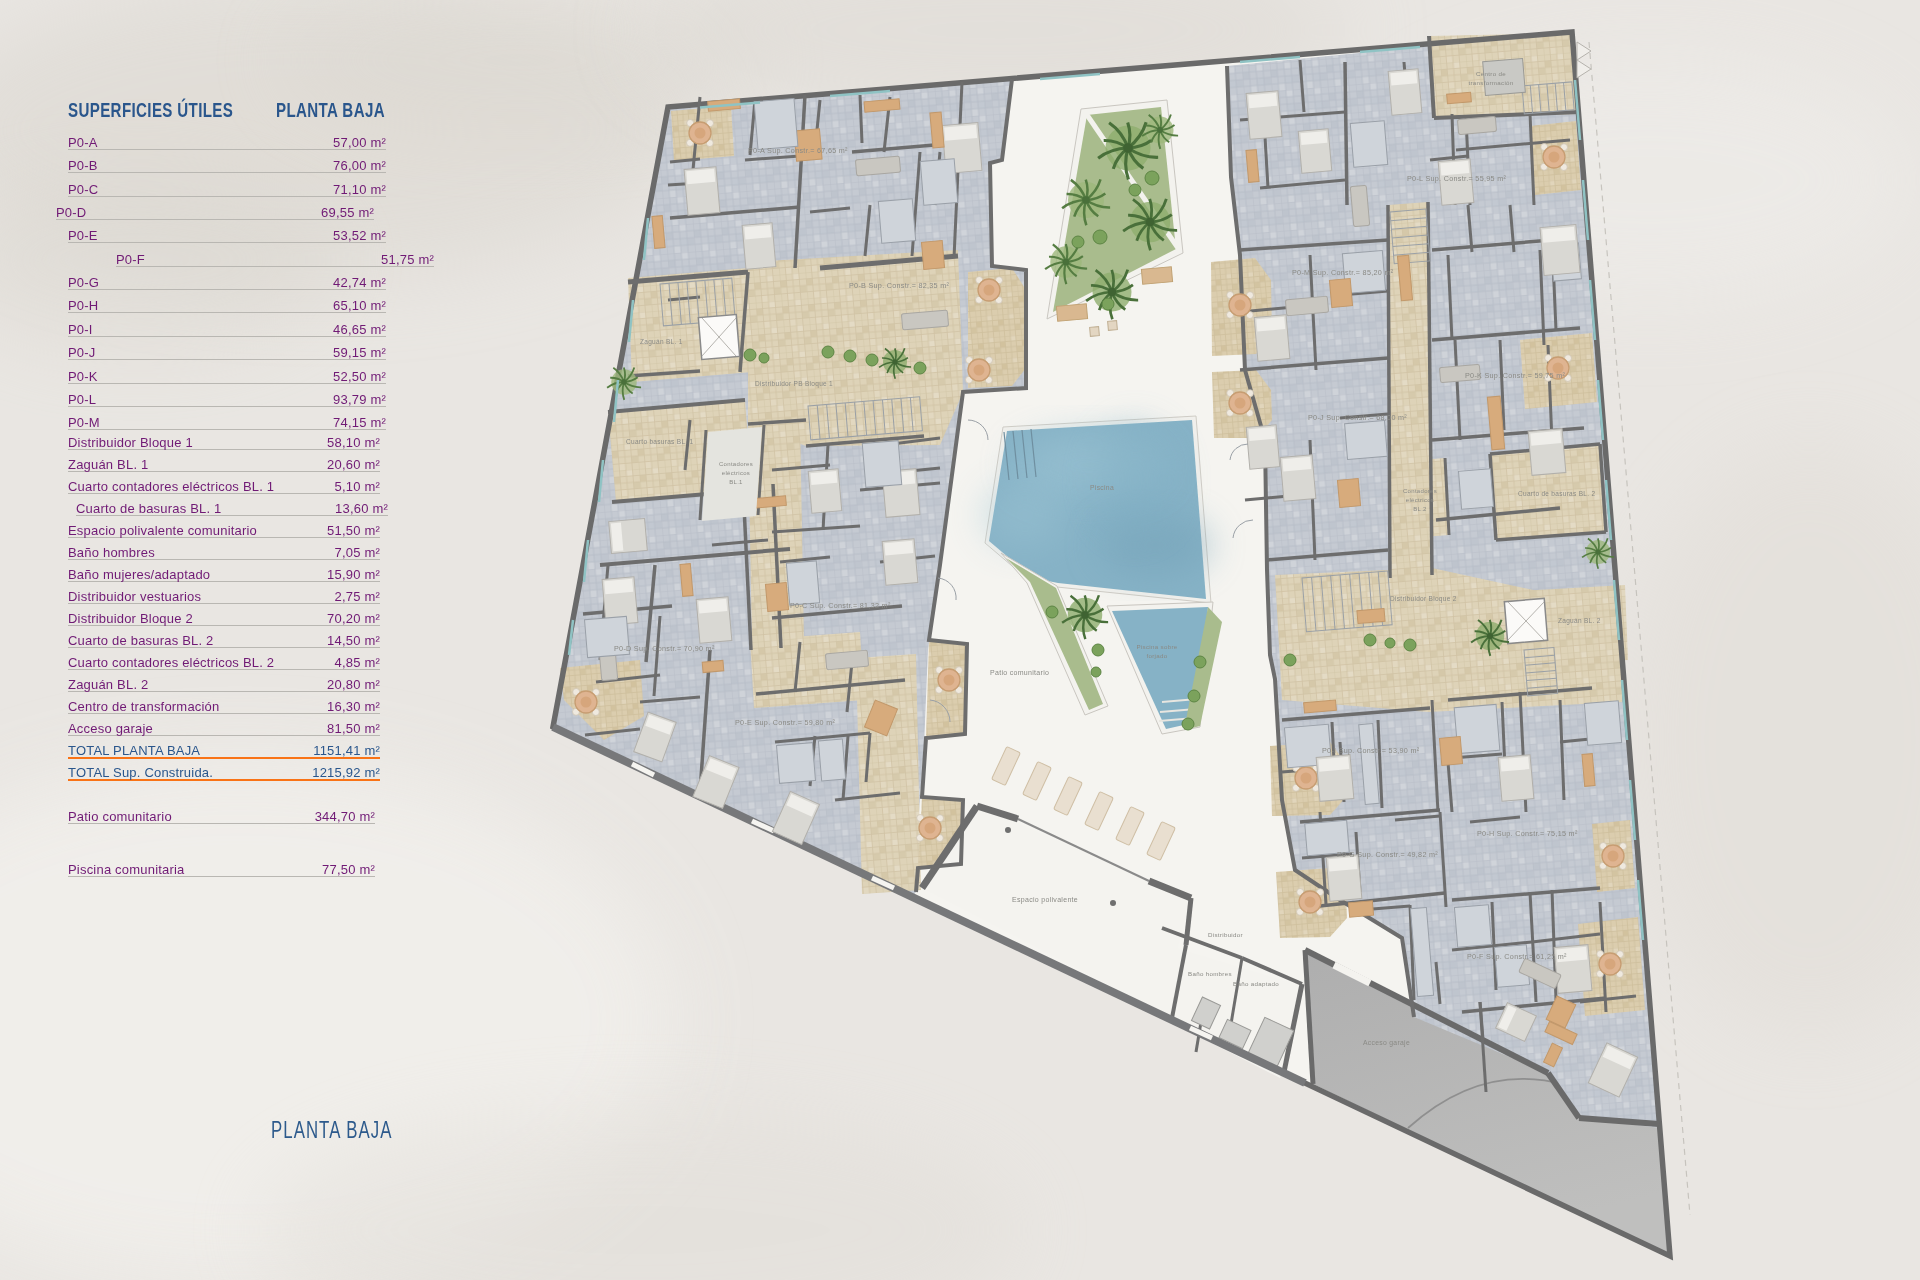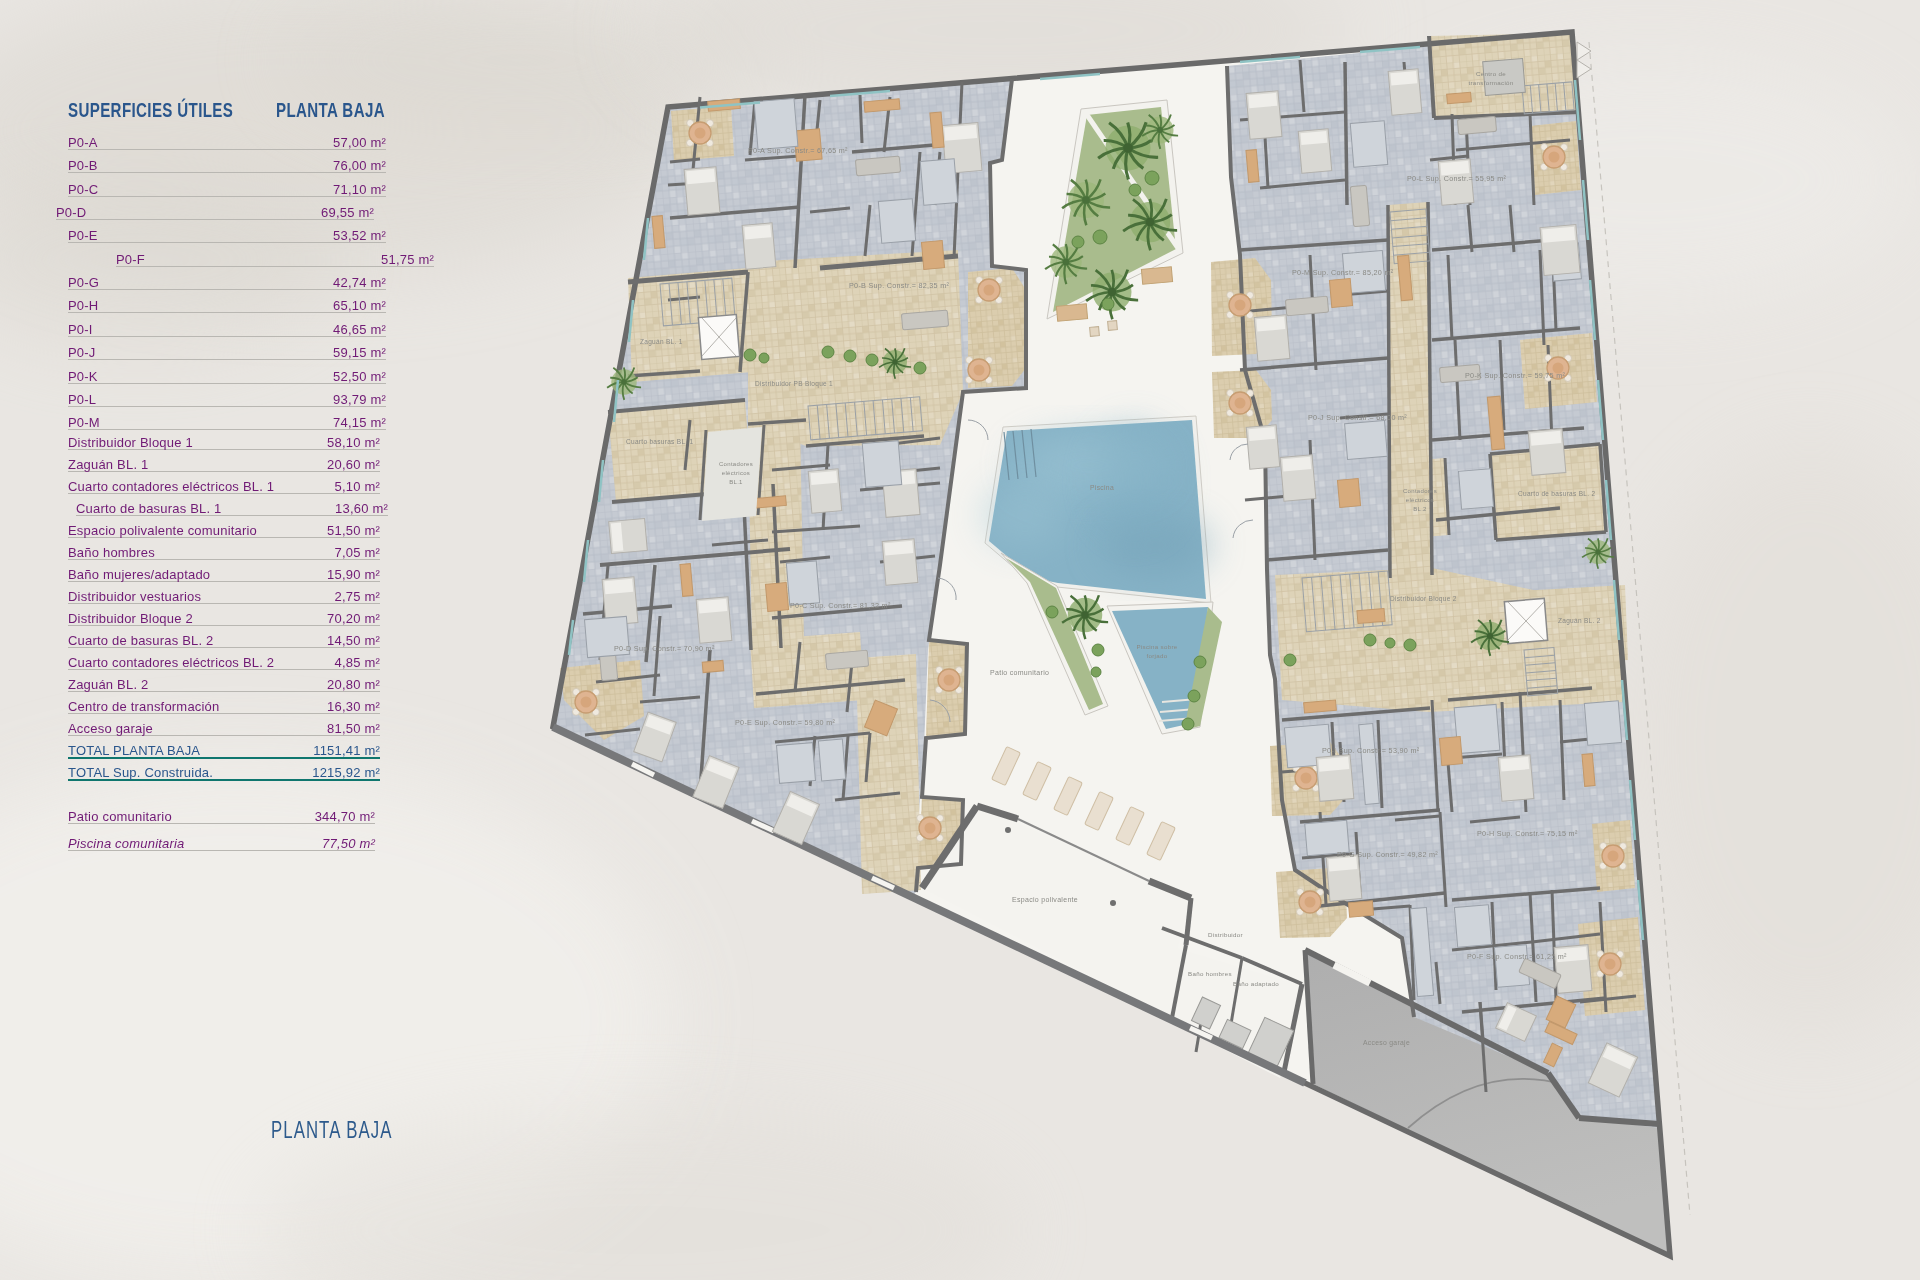--- a/index.html
+++ b/index.html
@@ -2,21 +2,21 @@
 <html><head><meta charset="utf-8">
 <style>
 html,body{margin:0;padding:0;}
 body{width:1920px;height:1280px;overflow:hidden;font-family:"Liberation Sans",sans-serif;background:#e9e6e2;}
 #page{position:relative;width:1920px;height:1280px;}
 #plan{position:absolute;left:0;top:0;}
 .hdr{position:absolute;font-size:21px;font-weight:bold;color:#2a568c;letter-spacing:0.5px;transform:scaleX(0.72);transform-origin:0 0;white-space:nowrap;}
 .row{position:absolute;height:14px;border-bottom:1px solid #b9b7b2;font-size:13px;color:#701a75;letter-spacing:0.2px;}
 .row .v{position:absolute;right:0;top:0;}
 .row span{white-space:nowrap;}
-.tot{color:#2a568c;border-bottom:2px solid #0f766e;}
+.tot{color:#2a568c;border-bottom:2px solid #f97316;}
 .title{position:absolute;font-size:24px;font-weight:normal;color:#2d5a8c;letter-spacing:1.5px;transform:scaleX(0.70);transform-origin:0 0;white-space:nowrap;}
 </style></head>
 <body>
 <div id="page">
 <div id="plan">
 <svg width="1920" height="1280" viewBox="0 0 1920 1280" xmlns="http://www.w3.org/2000/svg" font-family="Liberation Sans, sans-serif">
 <defs>
 <filter id="blur40" x="-50%" y="-50%" width="200%" height="200%">
             <feGaussianBlur stdDeviation="40"></feGaussianBlur>
           </filter>
@@ -944,16 +944,16 @@
 <div class="row r2" style="left:68px;top:589.0px;width:312px;"><span>Distribuidor vestuarios</span><span class="v">2,75 m²</span></div>
 <div class="row r2" style="left:68px;top:611.0px;width:312px;"><span>Distribuidor Bloque 2</span><span class="v">70,20 m²</span></div>
 <div class="row r2" style="left:68px;top:633.0px;width:312px;"><span>Cuarto de basuras BL. 2</span><span class="v">14,50 m²</span></div>
 <div class="row r2" style="left:68px;top:655.0px;width:312px;"><span>Cuarto contadores eléctricos BL. 2</span><span class="v">4,85 m²</span></div>
 <div class="row r2" style="left:68px;top:677.0px;width:312px;"><span>Zaguán BL. 2</span><span class="v">20,80 m²</span></div>
 <div class="row r2" style="left:68px;top:699.0px;width:312px;"><span>Centro de transformación</span><span class="v">16,30 m²</span></div>
 <div class="row r2" style="left:68px;top:721.0px;width:312px;"><span>Acceso garaje</span><span class="v">81,50 m²</span></div>
 <div class="row tot" style="left:68px;top:743.0px;width:312px;"><span>TOTAL PLANTA BAJA</span><span class="v">1151,41 m²</span></div>
 <div class="row tot" style="left:68px;top:765.0px;width:312px;"><span>TOTAL Sup. Construida.</span><span class="v">1215,92 m²</span></div>
 <div class="row r2" style="left:68px;top:809.0px;width:307px;"><span>Patio comunitario</span><span class="v">344,70 m²</span></div>
-<div class="row r2" style="left:68px;top:836px;width:307px;font-style:italic;"><span>Piscina comunitaria</span><span class="v">77,50 m²</span></div>
+<div class="row r2" style="left:68px;top:862px;width:307px;"><span>Piscina comunitaria</span><span class="v">77,50 m²</span></div>
 
 <div class="title" style="left:271px;top:1116px;">PLANTA BAJA</div>
 </div>
 
 </body></html>

